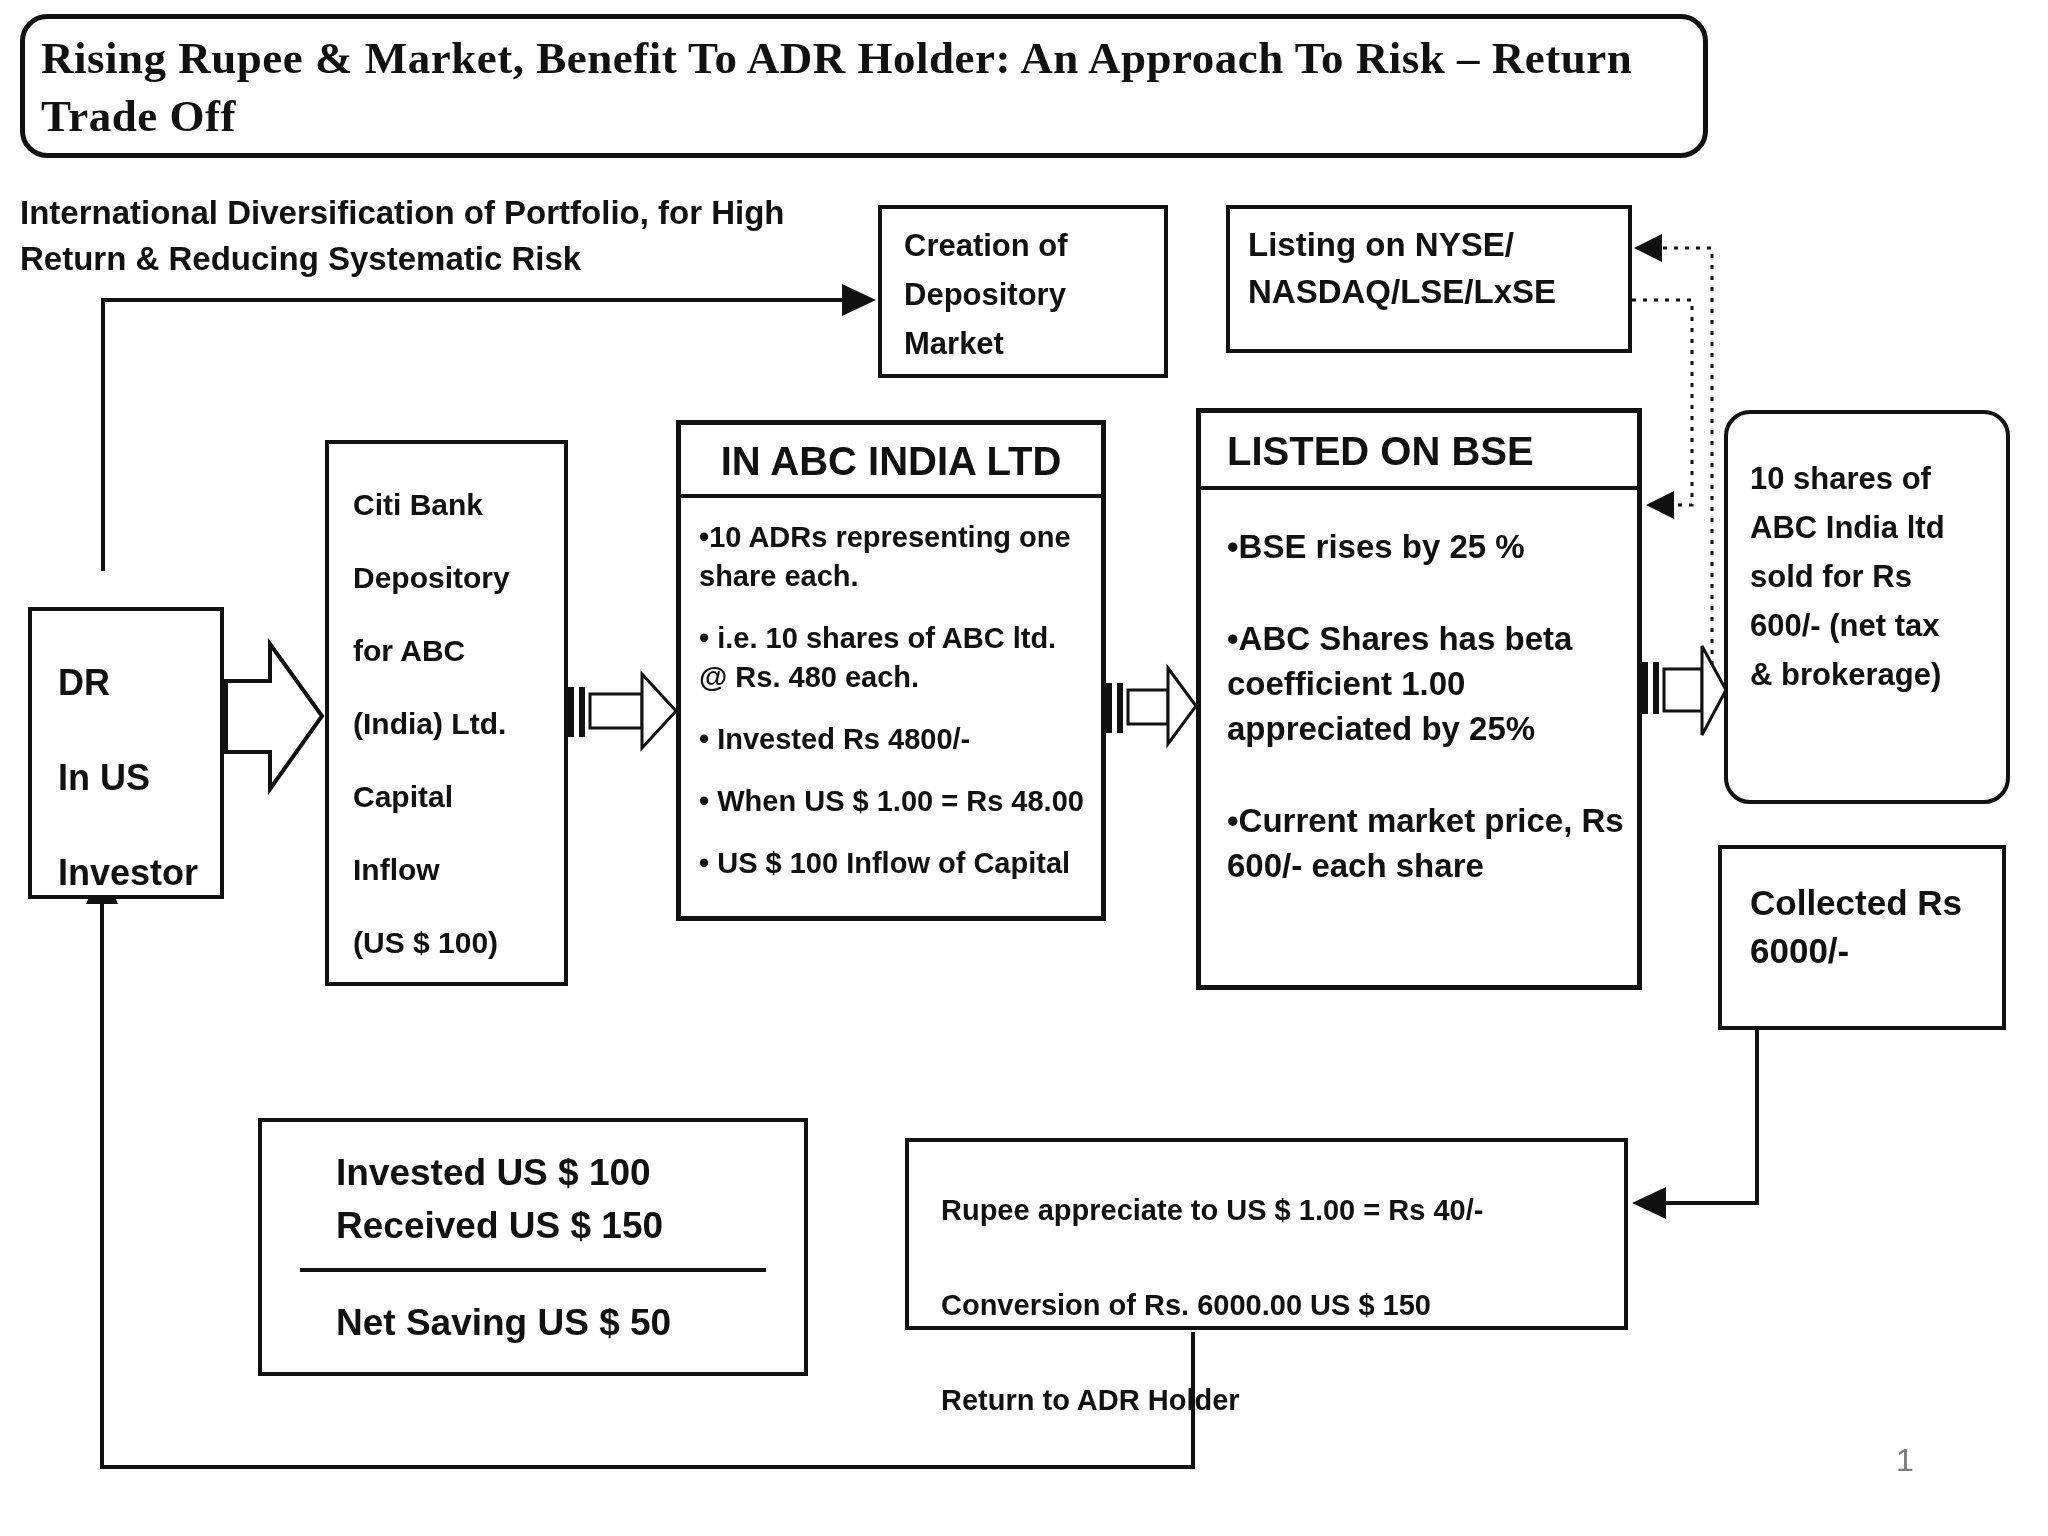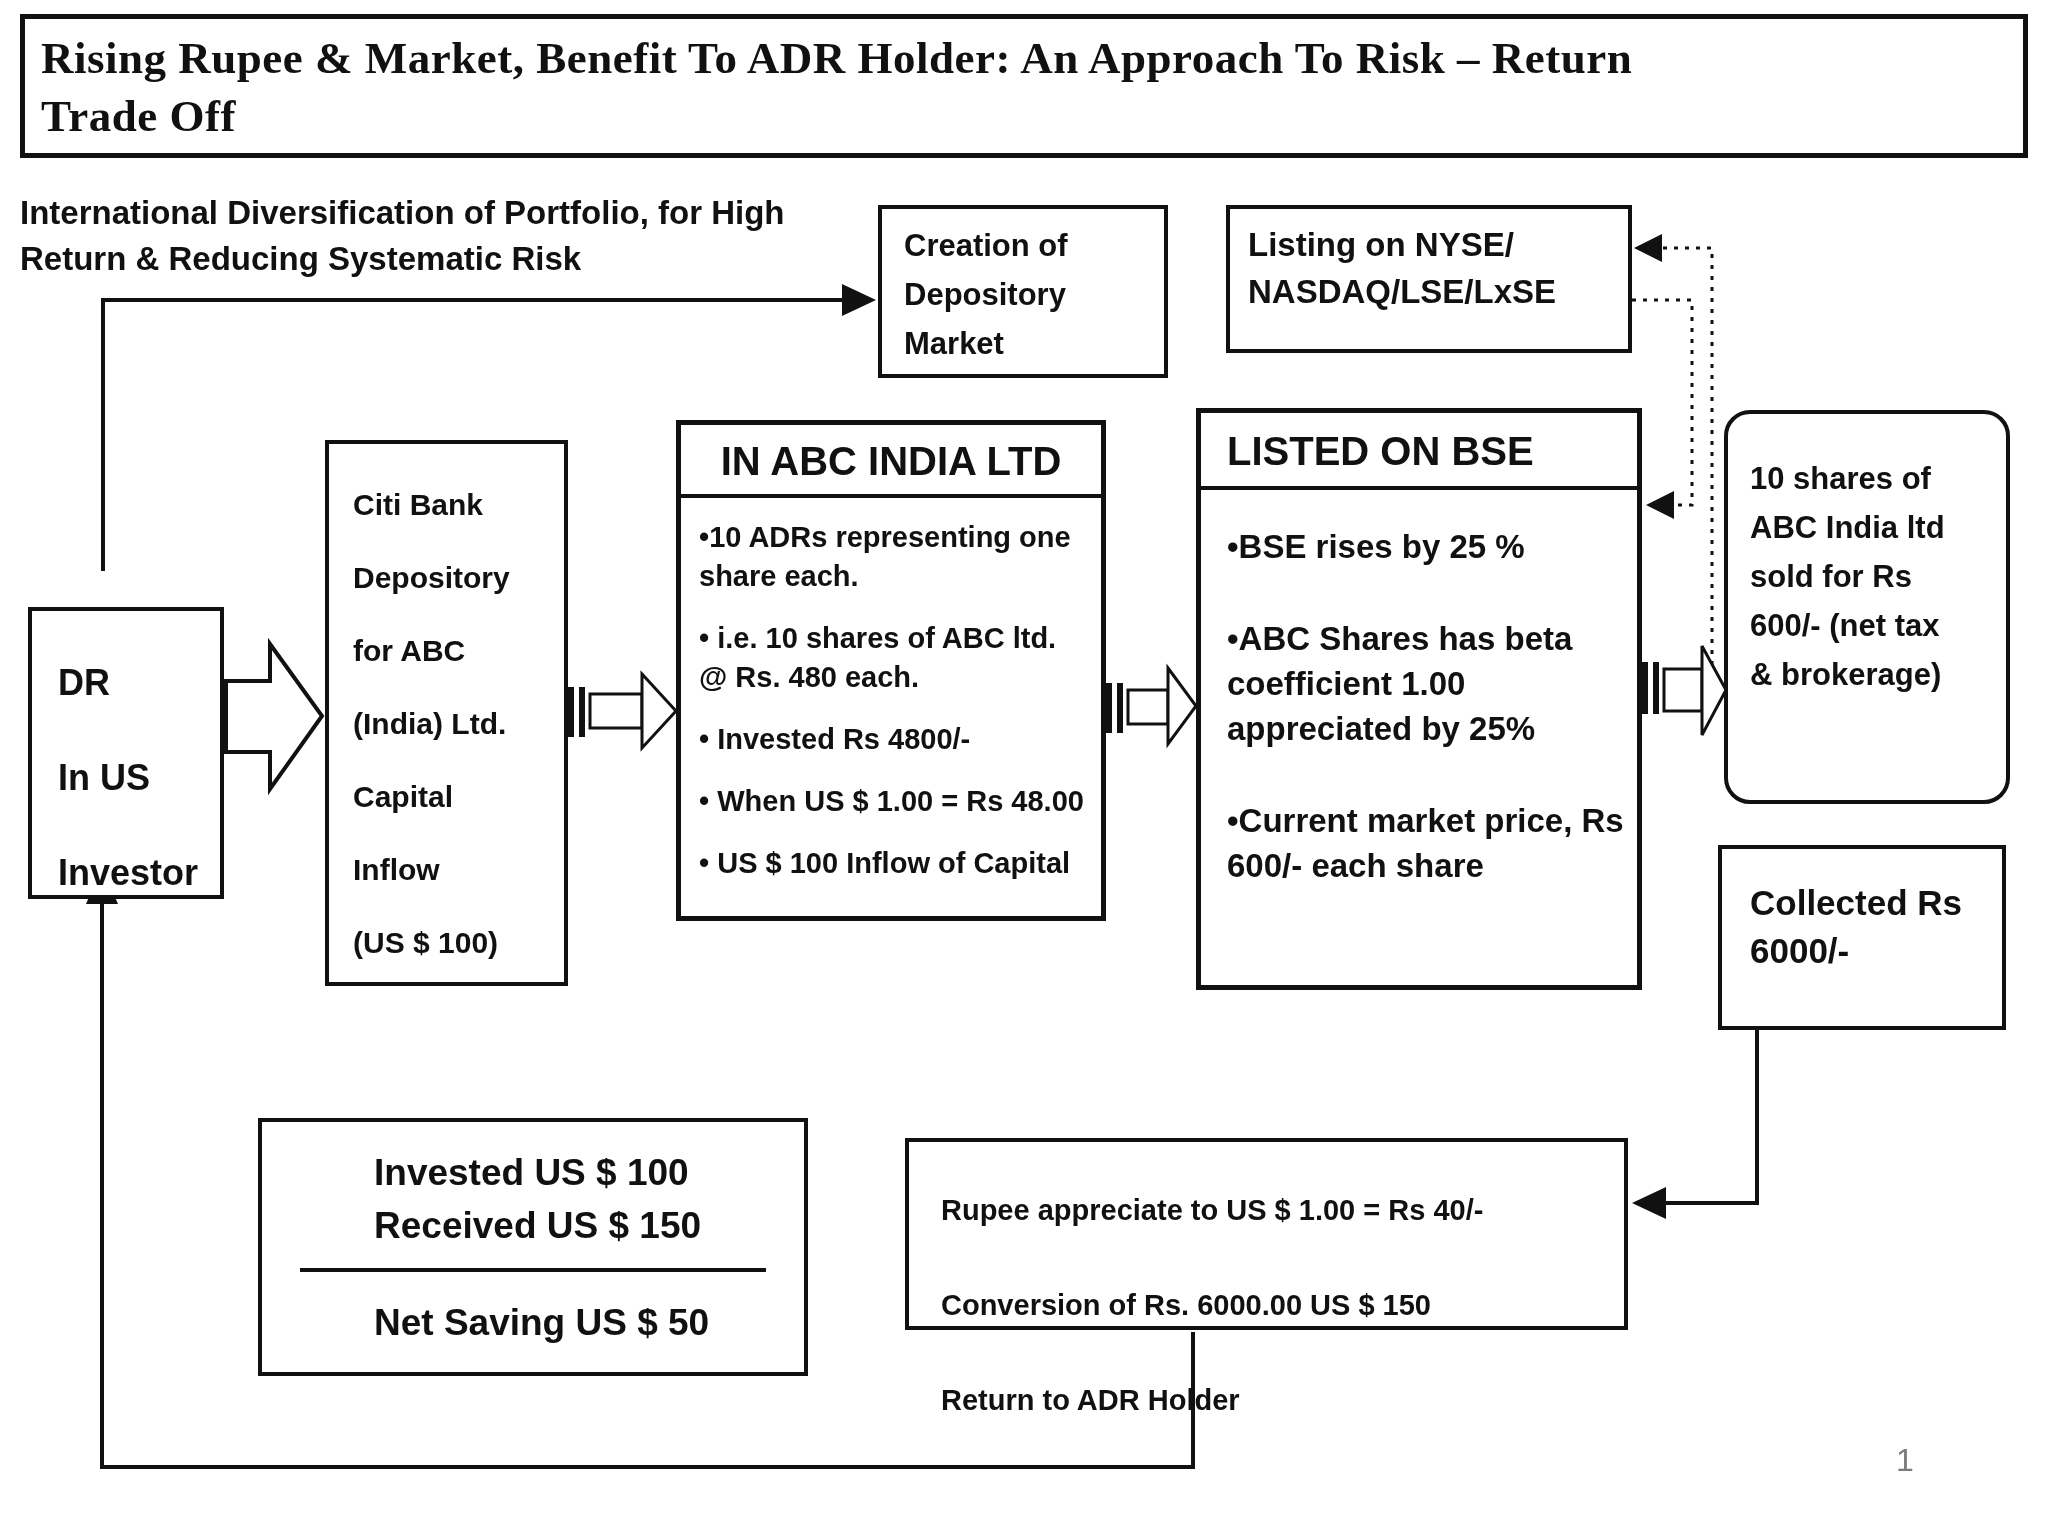--- a/index.html
+++ b/index.html
@@ -3,21 +3,21 @@
 <meta charset="utf-8">
 <style>
   html,body{margin:0;padding:0;background:#fff;}
   body{width:2048px;height:1536px;position:relative;overflow:hidden;
        font-family:"Liberation Sans",sans-serif;color:var(--ink,#111);}
   .abs{position:absolute;box-sizing:border-box;}
   .box{border:4px solid var(--ink,#111);background:#fff;}
   .thick{border-width:5px;}
 
   
-  #title-box{left:20px;top:14px;width:2008px;height:144px;padding:10px 18px 0 16px;}
+  #title-box{left:20px;top:14px;width:1688px;height:144px;padding:10px 18px 0 16px;border-radius:27px;}
   #title-box .tline{font-family:"Liberation Serif","DejaVu Serif",serif;font-weight:700;
       font-size:45px;line-height:58px;letter-spacing:.5px;white-space:nowrap;}
 
   
   #intro{left:20px;top:190px;width:860px;font-weight:700;font-size:33px;line-height:46px;}
 
   
   #creation-box{left:878px;top:205px;width:290px;height:173px;padding:12px 0 0 22px;
       font-weight:700;font-size:31px;line-height:49px;}
   #nyse-box{left:1226px;top:205px;width:406px;height:148px;padding:12px 0 0 18px;
@@ -42,21 +42,21 @@
   #bse-box .bullets .line{margin-bottom:47px;}
 
   #shares-box{left:1724px;top:410px;width:286px;height:394px;padding:40px 10px 0 22px;
       font-weight:700;font-size:31px;line-height:49px;border-radius:26px;}
   #collected-box{left:1718px;top:845px;width:288px;height:185px;padding:30px 0 0 28px;
       font-weight:700;font-size:35px;line-height:48px;}
 
   
   #savings-box{left:258px;top:1118px;width:550px;height:258px;padding-top:24px;
       font-weight:700;font-size:37px;line-height:53px;}
-  #savings-box .ind{padding-left:112px;}
+  #savings-box .ind{padding-left:74px;}
   #savings-rule{margin:16px 0 0 38px;width:466px;height:4px;background:var(--ink,#111);}
   #savings-box .net{margin-top:24px;}
   #rupee-box{left:905px;top:1138px;width:723px;height:192px;padding:20px 0 0 32px;
       font-weight:700;font-size:29px;}
   #rupee-box .line{height:63px;margin-top:32px;}
 
   #page-number{left:1896px;top:1442px;font-size:32px;color:var(--pgnum,#7c7c7c);}
 
   svg#wires{position:absolute;left:0;top:0;pointer-events:none;}
 </style>

